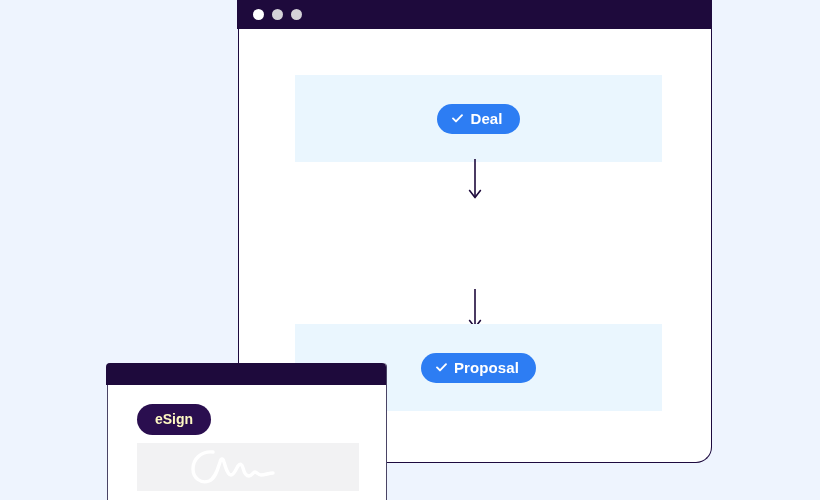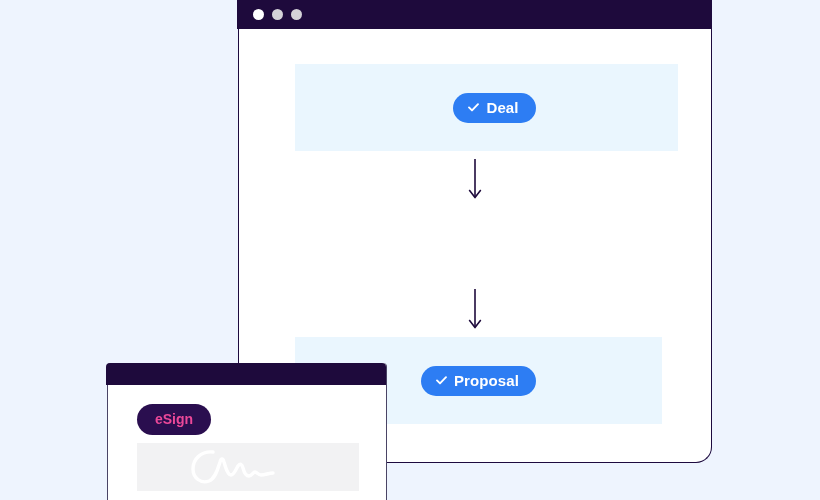--- a/index.html
+++ b/index.html
@@ -70,23 +70,23 @@
   }
 
   
   .band {
     position: absolute;
     left: 56px;
     width: 367px;
     height: 87px;
     background: #eaf6fe;
   }
-  .band-1 { top: 35px; padding-left: 16px; }
+  .band-1 { top: 46px; }
   .band-2 { top: 173px; }
-  .band-3 { top: 308px; }
+  .band-3 { top: 295px; }
 
   .band-inner {
     width: 100%;
     height: 100%;
     display: flex;
     align-items: center;
     justify-content: center;
   }
 
   
@@ -160,21 +160,21 @@
   .esign-pill-wrap {
     position: absolute;
     left: 29px;
     top: 19px;
   }
   .pill-dark {
     display: inline-flex;
     align-items: center;
     justify-content: center;
     background: #2a0e4f;
-    color: #ec4899;
+    color: #fef9c3;
     border-radius: 999px;
     padding: 8px 18px 9px 18px;
     font-size: 14px;
     font-weight: bold;
     line-height: 1;
     white-space: nowrap;
   }
 
   .signature-box {
     position: absolute;

